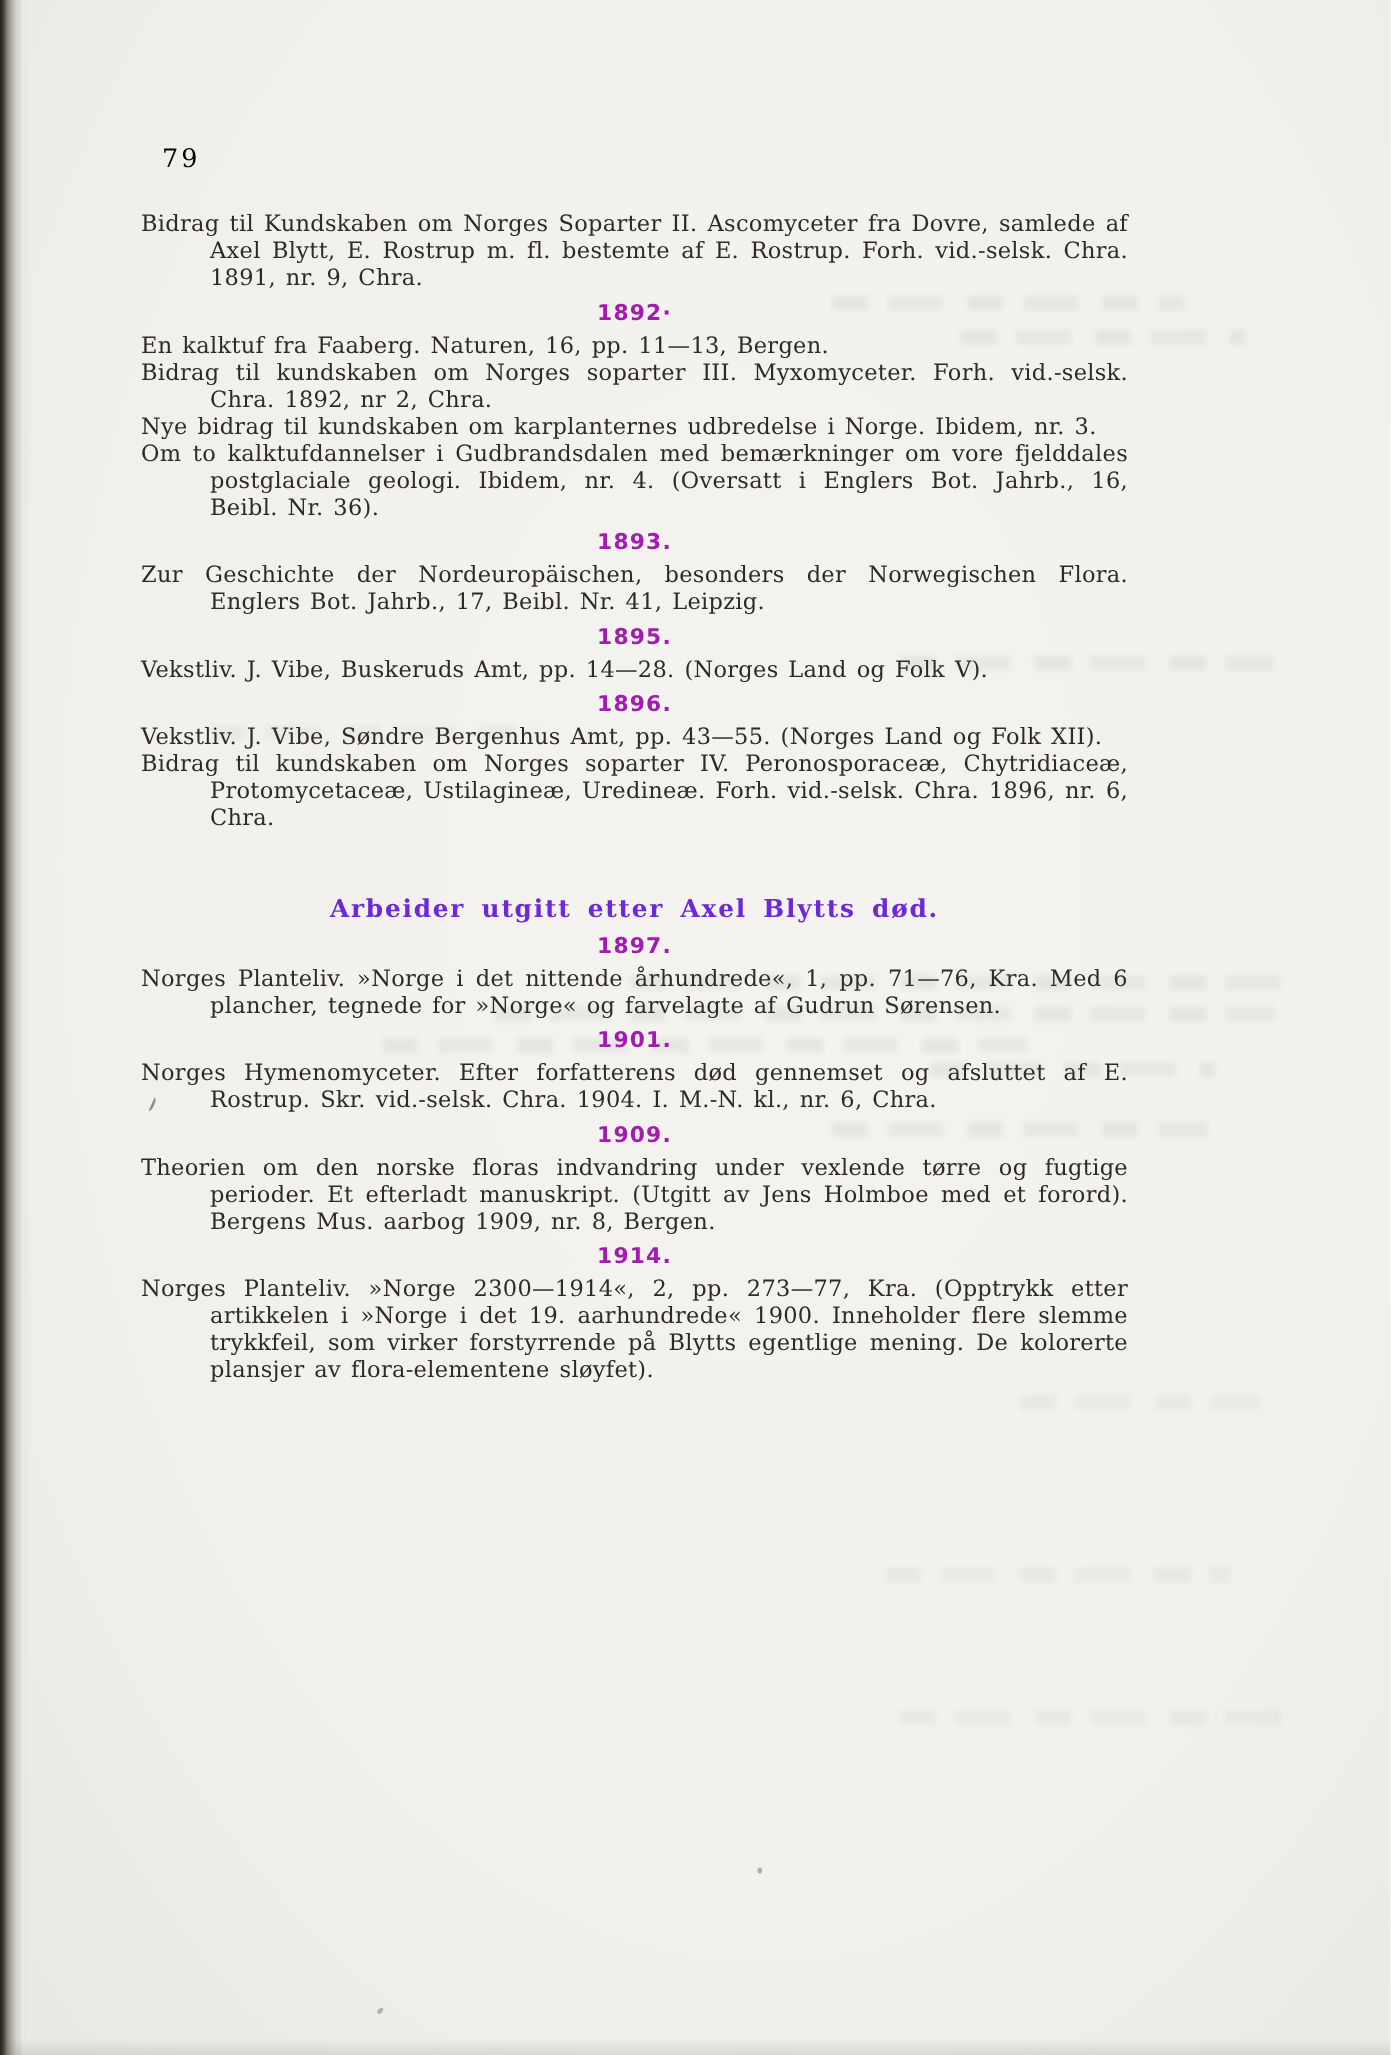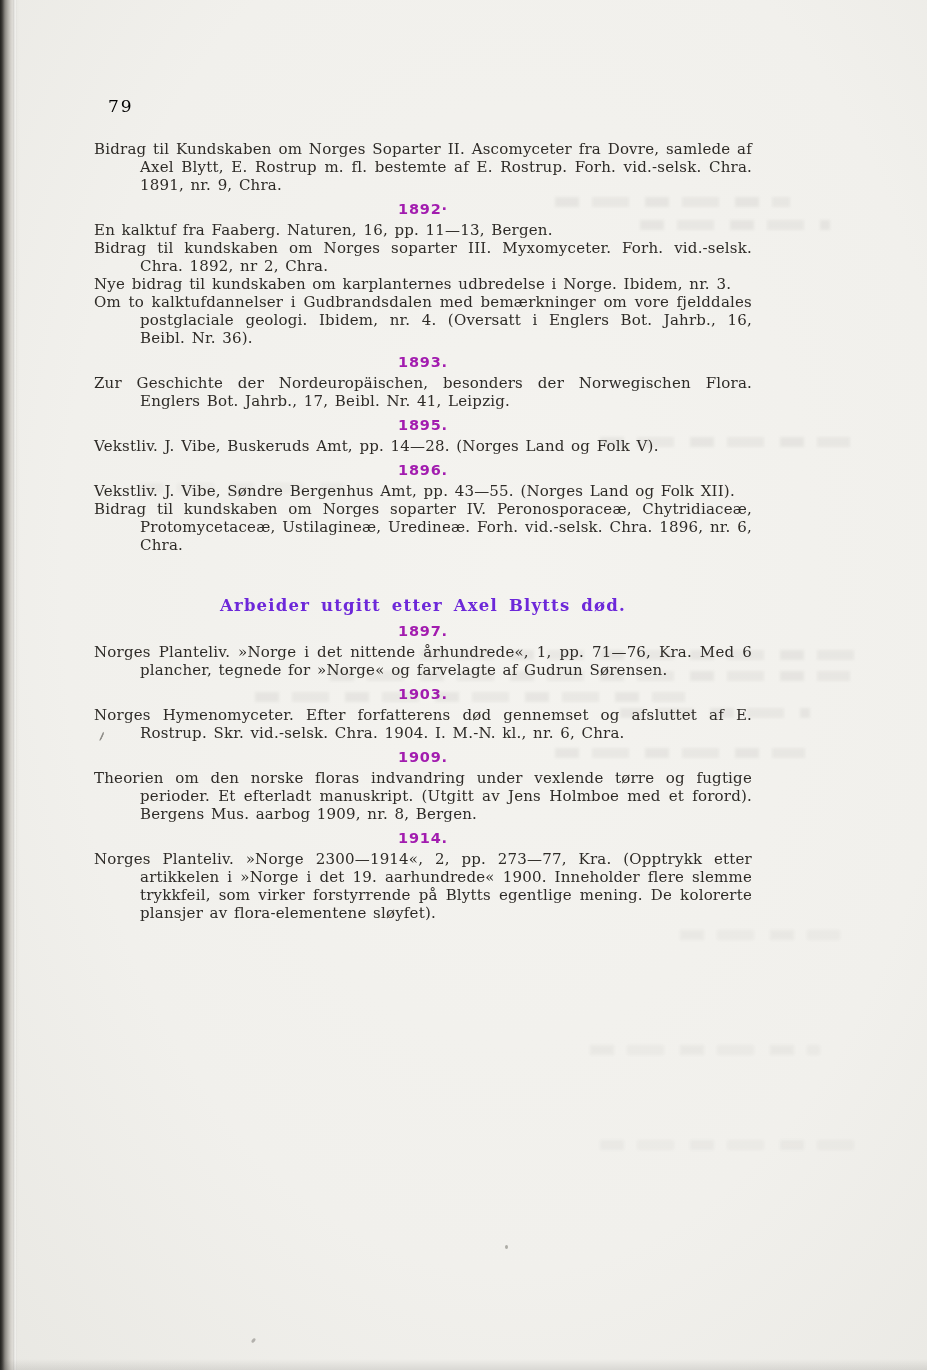--- a/index.html
+++ b/index.html
@@ -122,21 +122,21 @@
         <p class="entry">Bidrag til kundskaben om Norges soparter IV.  Peronosporaceæ, Chytridiaceæ, Protomycetaceæ, Ustilagineæ, Uredineæ.  Forh. vid.-selsk. Chra. 1896, nr. 6, Chra.</p>
       </div>
     </div>
   <div class="posthumous-heading">Arbeider utgitt etter Axel Blytts død.</div>
   <div id="post-groups">
       <div class="year-group">
         <div class="year-heading">1897.</div>
         <p class="entry">Norges Planteliv.  »Norge i det nittende århundrede«, 1, pp. 71—76, Kra.  Med 6 plancher, tegnede for »Norge« og farvelagte af Gudrun Sørensen.</p>
       </div>
       <div class="year-group">
-        <div class="year-heading">1903.</div>
+        <div class="year-heading">1901.</div>
         <p class="entry">Norges Hymenomyceter.  Efter forfatterens død gennemset og afsluttet af E. Rostrup.  Skr. vid.-selsk. Chra. 1904. I. M.-N. kl., nr. 6, Chra.</p>
       </div>
       <div class="year-group">
         <div class="year-heading">1909.</div>
         <p class="entry">Theorien om den norske floras indvandring under vexlende tørre og fugtige perioder.  Et efterladt manuskript.  (Utgitt av Jens Holmboe med et forord).  Bergens Mus. aarbog 1909, nr. 8, Bergen.</p>
       </div>
       <div class="year-group">
         <div class="year-heading">1914.</div>
         <p class="entry">Norges Planteliv.  »Norge 2300—1914«, 2, pp. 273—77, Kra.  (Opptrykk etter artikkelen i »Norge i det 19. aarhundrede« 1900.  Inneholder flere slemme trykkfeil, som virker forstyrrende på Blytts egentlige mening.  De kolorerte plansjer av flora-elementene sløyfet).</p>
       </div>

